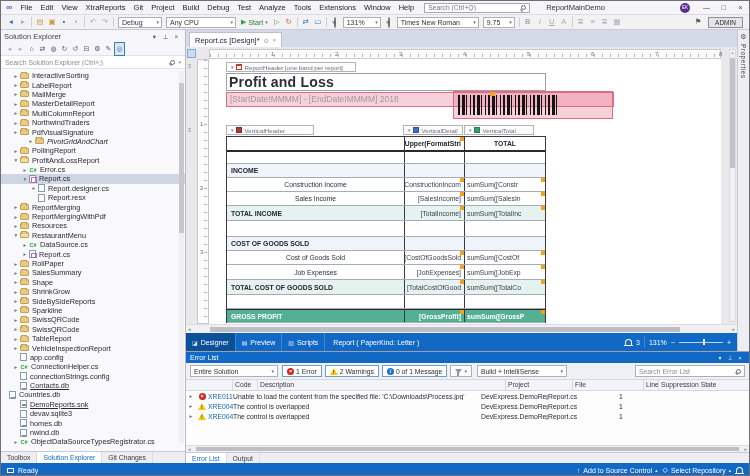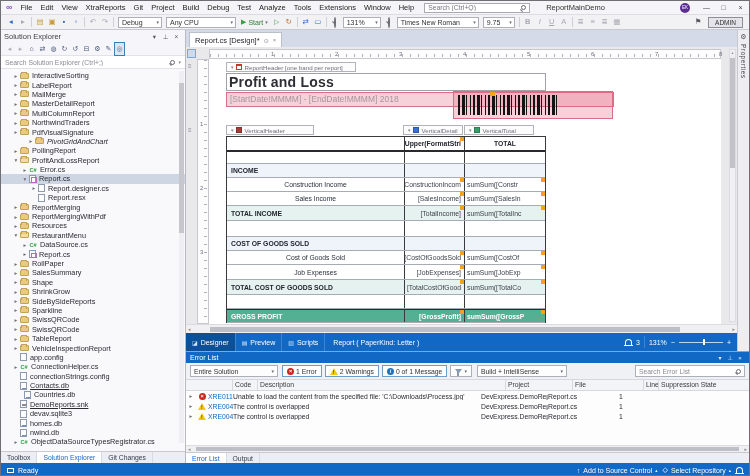--- a/index.html
+++ b/index.html
@@ -454,21 +454,21 @@
             <div class="tree-row" style="padding-left: 11px;">
               <span class="tw"></span>
               <span class="ticon config"></span>
               <span>connectionStrings.config</span>
             </div>
             <div class="tree-row" style="padding-left: 11px; text-decoration: underline;">
               <span class="tw"></span>
               <span class="ticon db"></span>
               <span>Contacts.db</span>
             </div>
-            <div class="tree-row" style="padding-left: 15px;">
+            <div class="tree-row" style="padding-left: 0;">
               <span class="tw"></span>
               <span class="ticon db"></span>
               <span>Countries.db</span>
             </div>
             <div class="tree-row" style="padding-left: 11px; text-decoration: underline;">
               <span class="tw"></span>
               <span class="ticon snk"></span>
               <span>DemoReports.snk</span>
             </div>
             <div class="tree-row" style="padding-left: 11px;">

